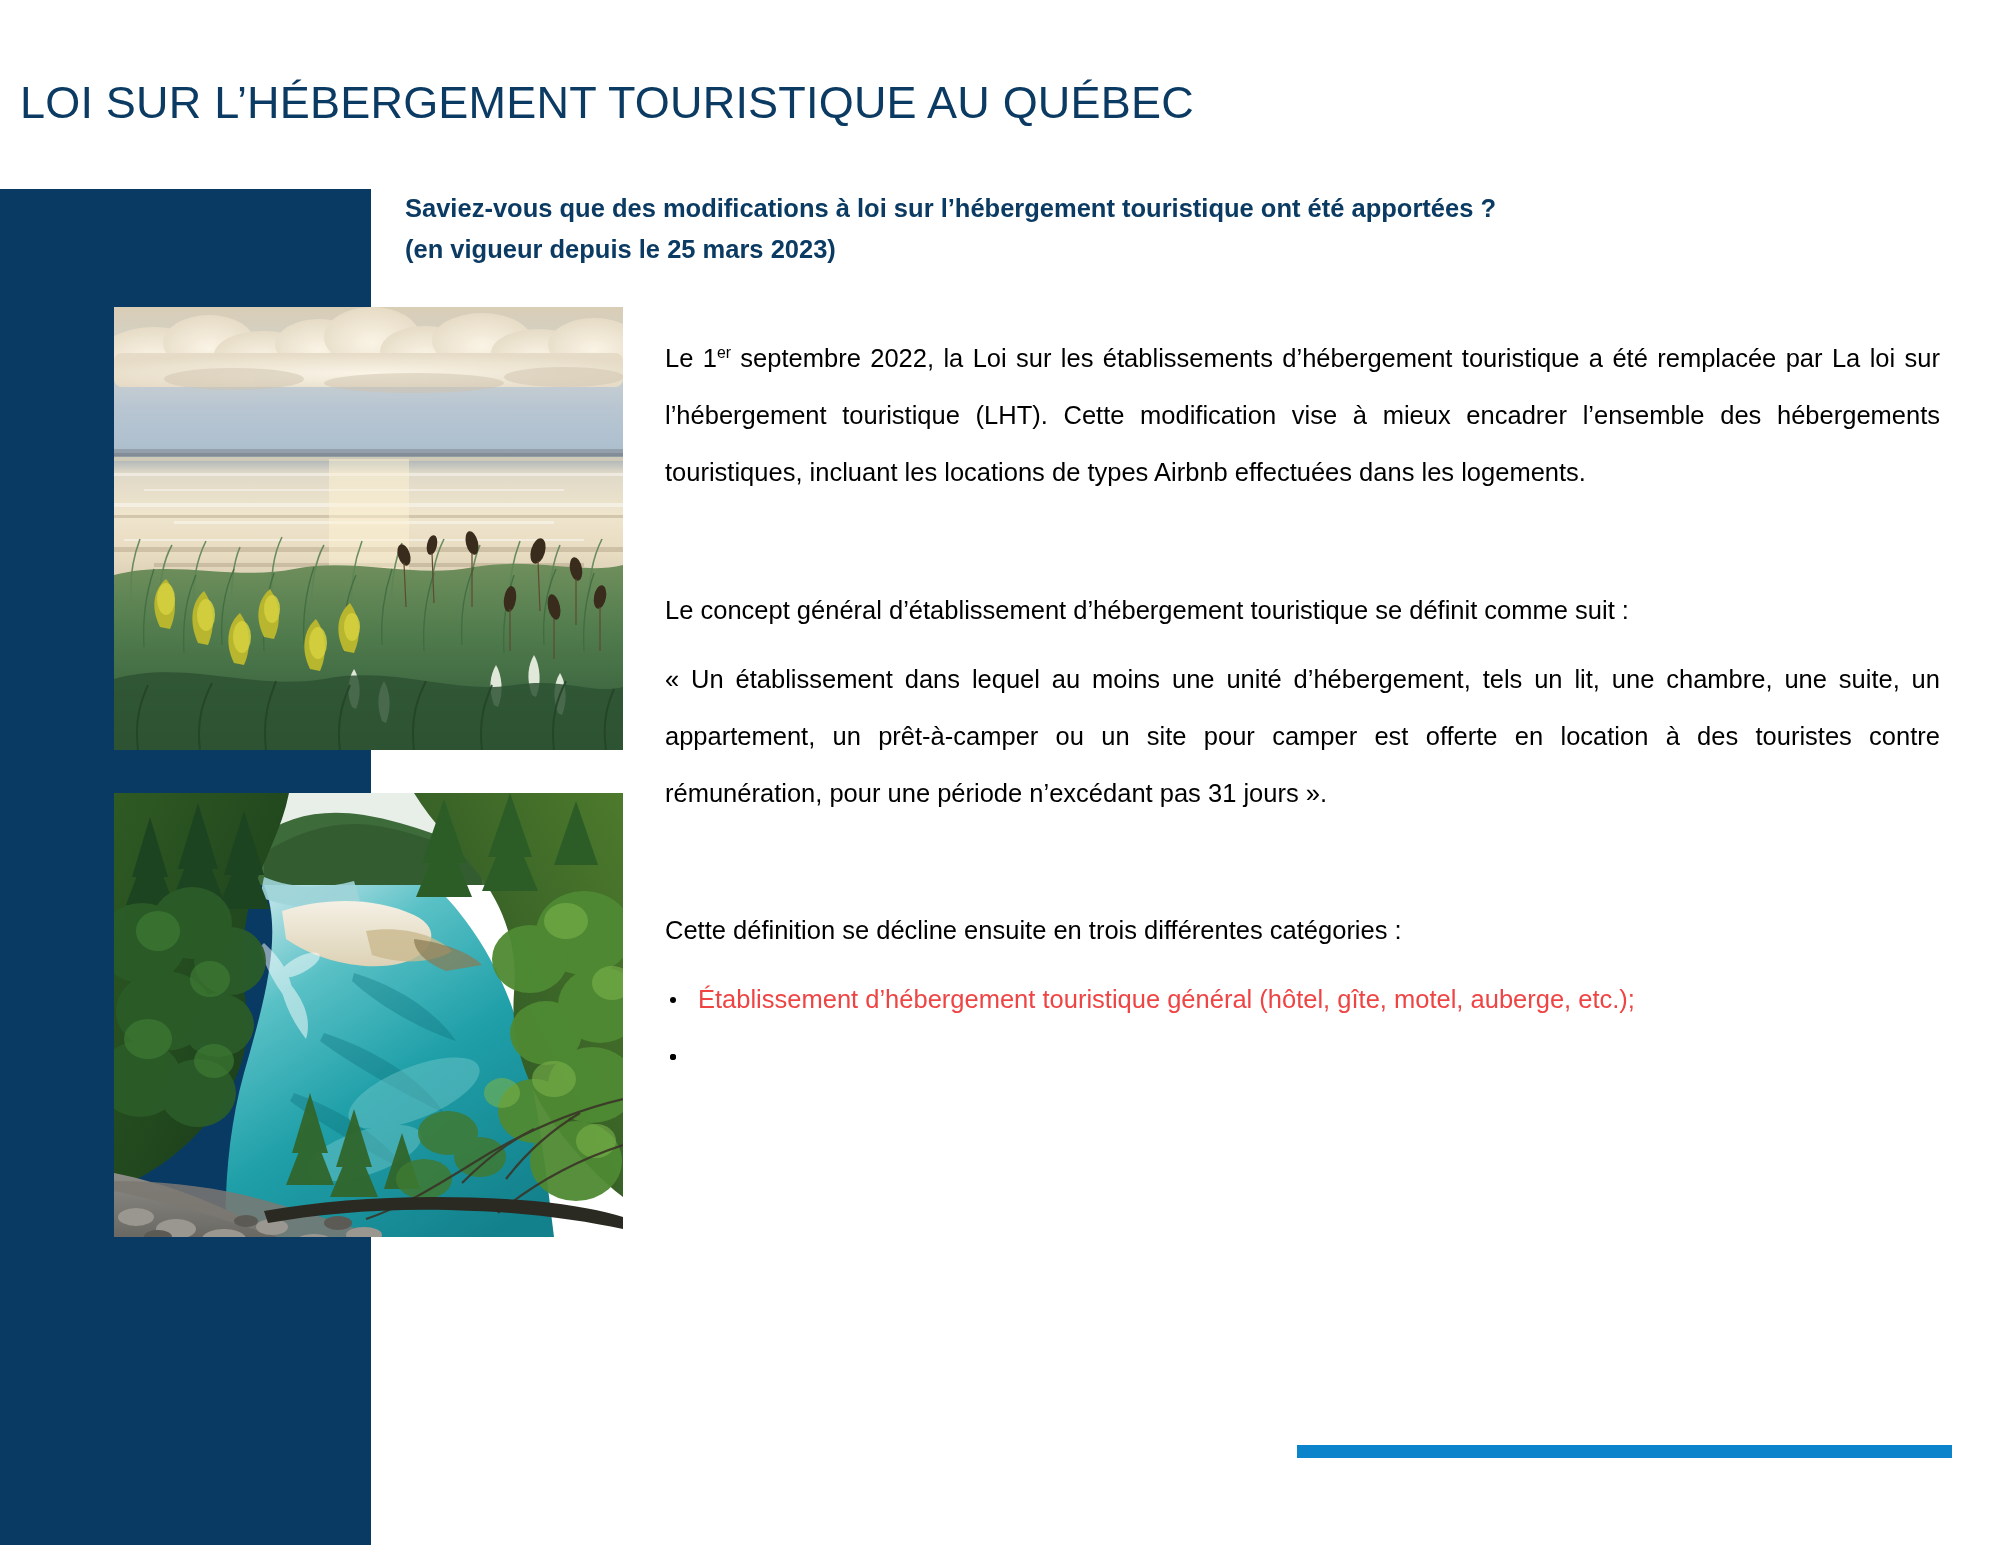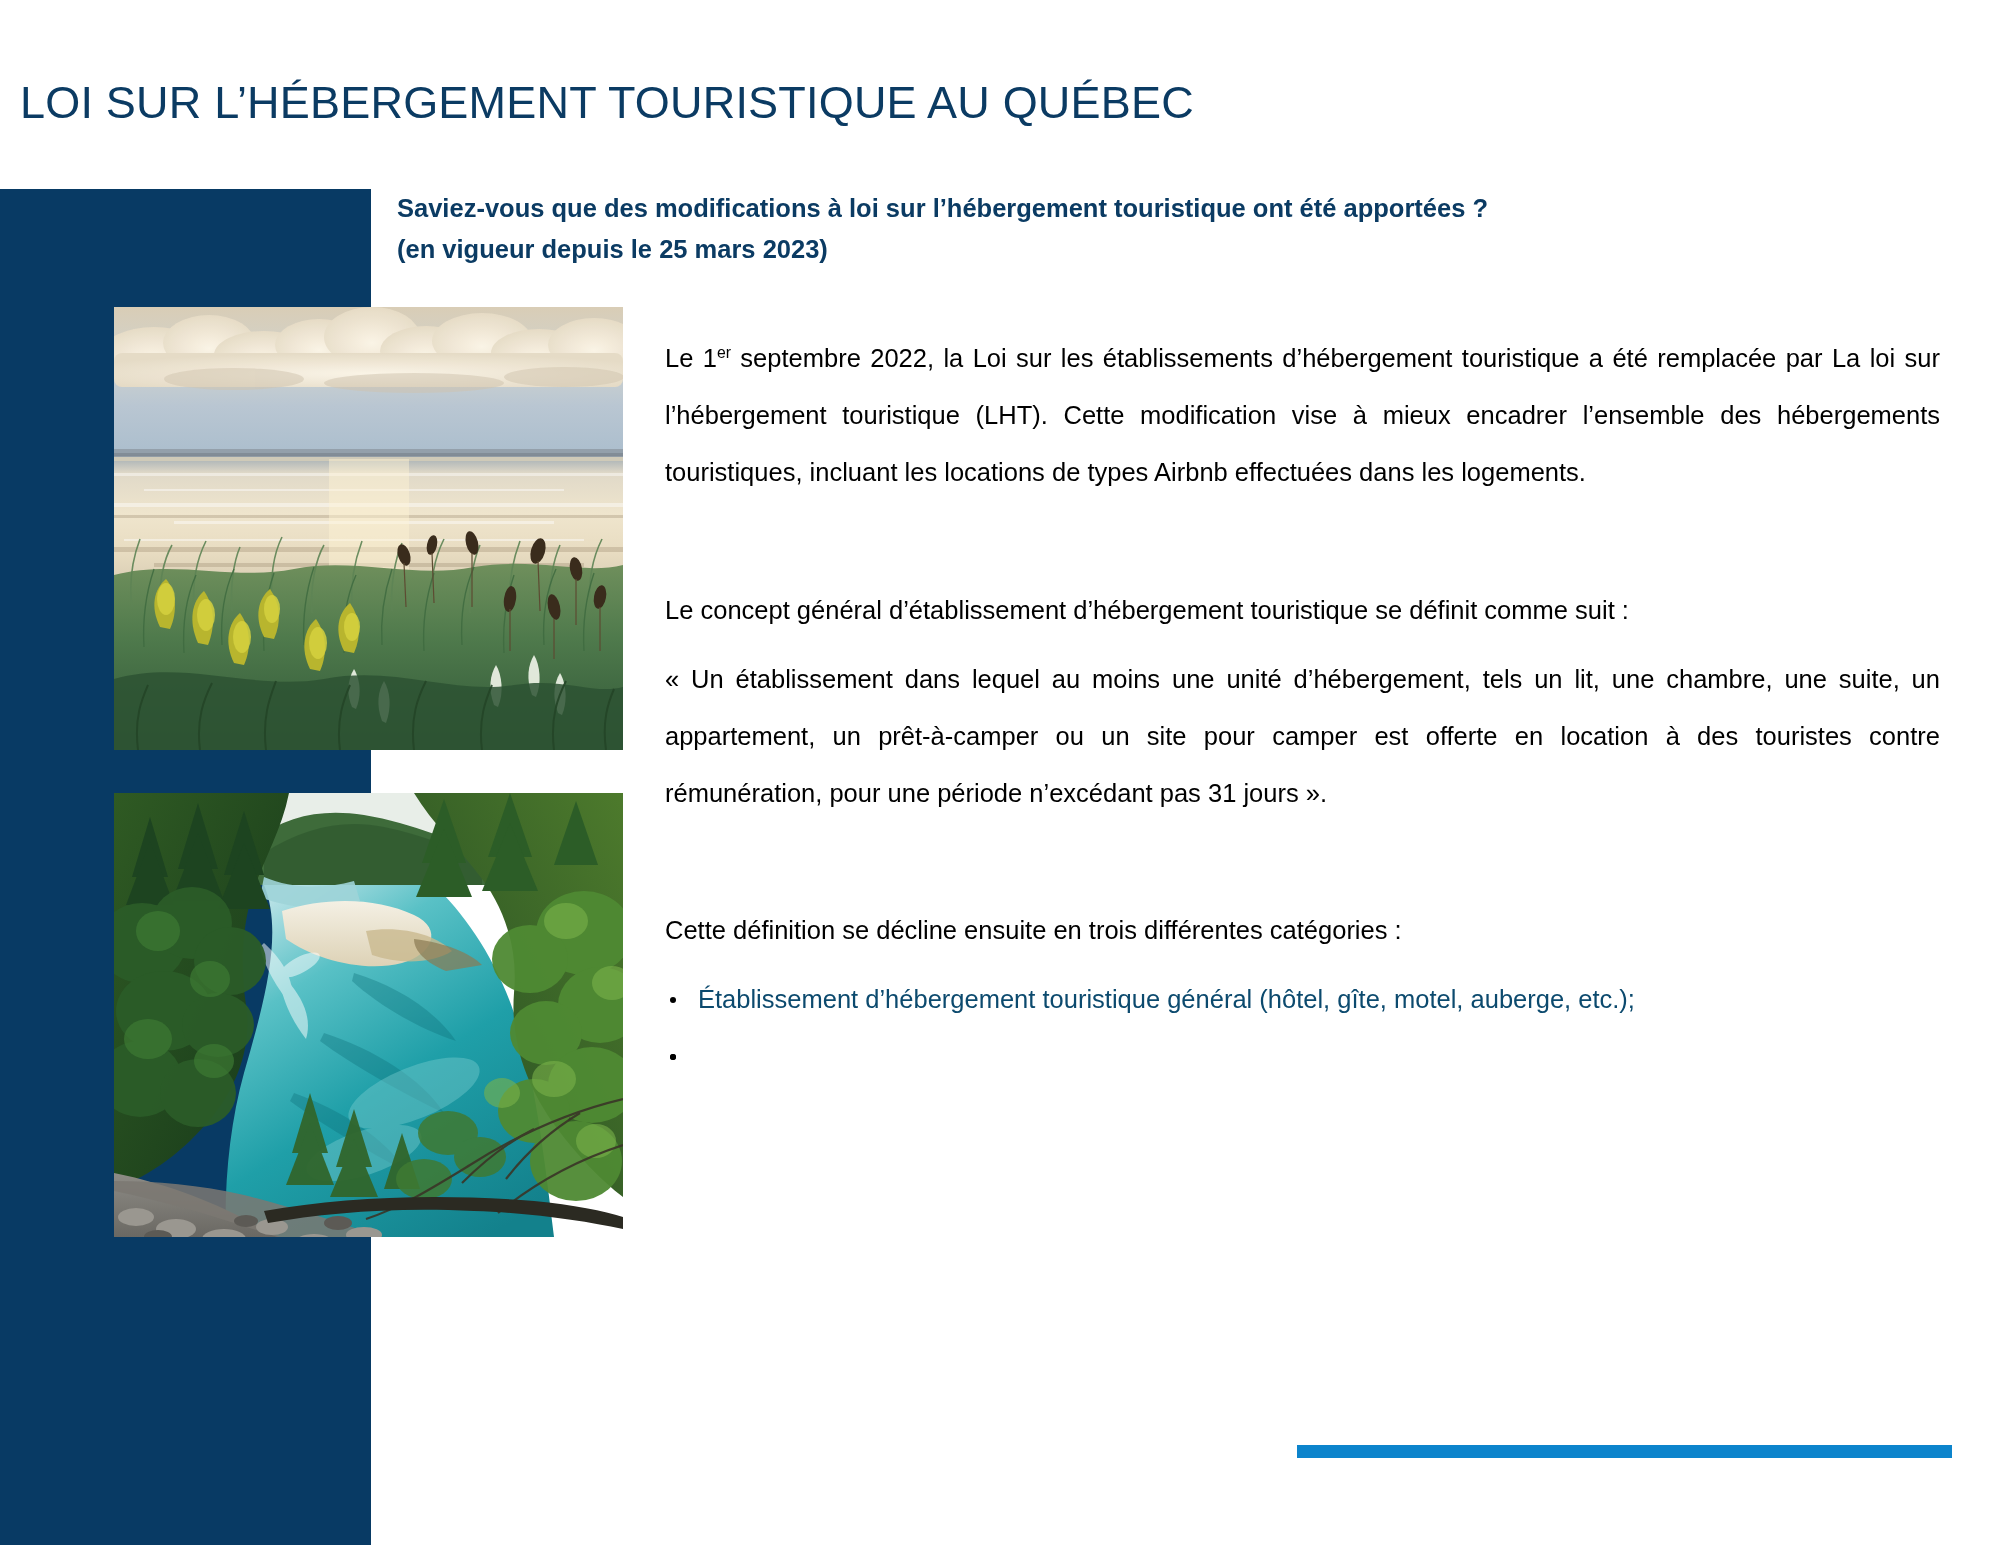--- a/index.html
+++ b/index.html
@@ -59,21 +59,21 @@
   .subtitle {
     position: absolute;
     left: 397px;
     top: 188px;
     width: 1560px;
     font-size: 25.5px;
     font-weight: bold;
     color: #0b3b63;
     line-height: 41px;
   }
-  .subtitle div { white-space: nowrap; }
+  .subtitle div { white-space: nowrap; margin-left: 8px; }
 
   
   .photo {
     position: absolute;
     left: 114px;
     width: 509px;
     overflow: hidden;
   }
   .photo svg { display: block; width: 100%; height: 100%; }
   #photo-shore { top: 307px; height: 443px; }
@@ -99,21 +99,21 @@
 
   .bullets {
     margin: 0;
     padding: 0;
     list-style: none;
   }
   .bullets li {
     position: relative;
     font-size: 25.5px;
     line-height: 57px;
-    color: #0c4a6e;
+    color: #ef4444;
     padding-left: 45px;
   }
   .bullets li .dot {
     position: absolute;
     left: 17px;
     top: 26px;
     width: 6px;
     height: 6px;
     background: #000;
     border-radius: 50%;

